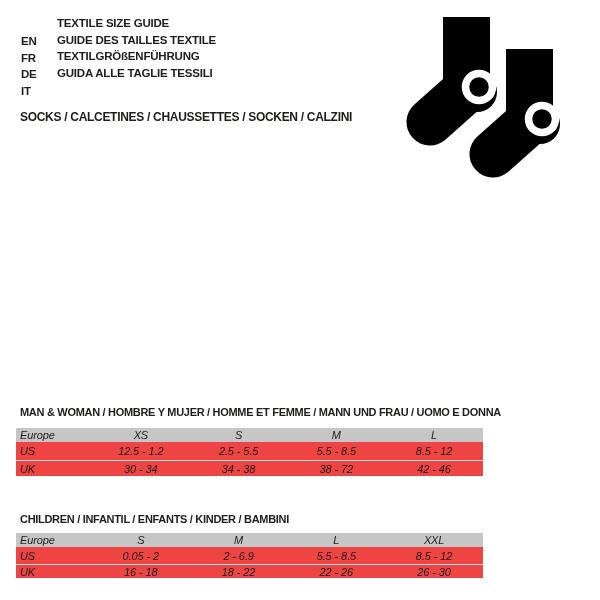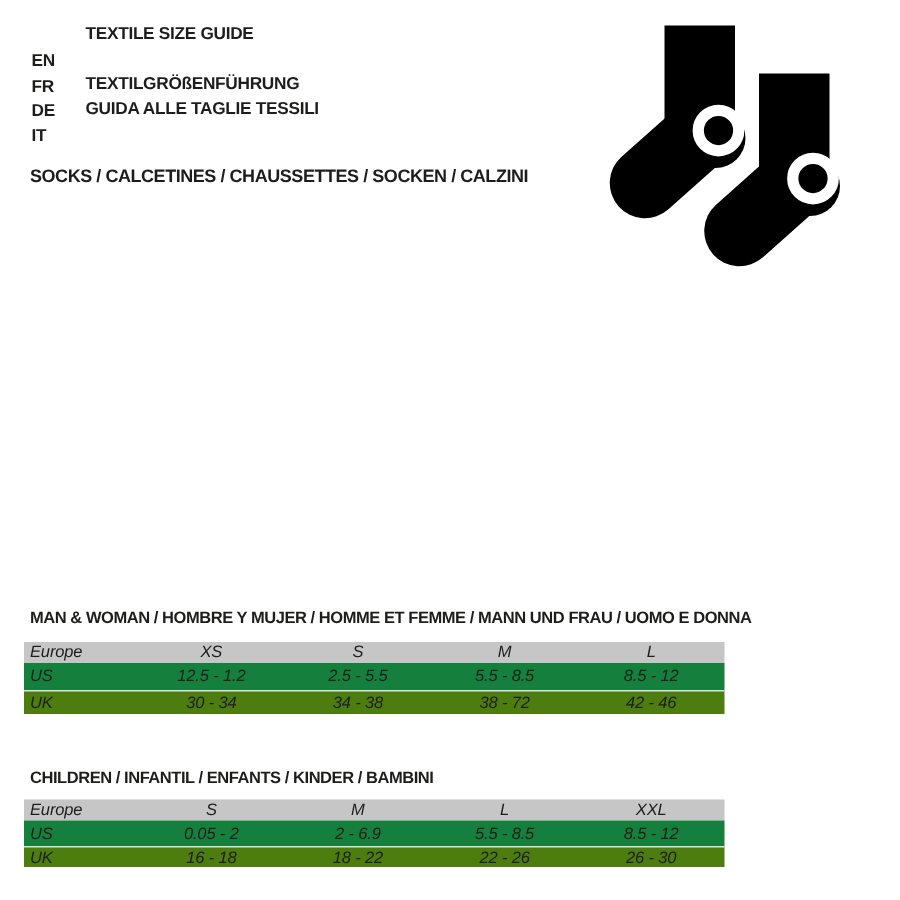--- a/index.html
+++ b/index.html
@@ -24,39 +24,40 @@
   
   .table-title { position:absolute; left:20px; font-weight:bold; font-size:11px;
                  letter-spacing:-0.3px; line-height:13px; white-space:nowrap; }
   .t1-title { top:406px; }
   .t2-title { top:513px; }
   .s-table { position:absolute; left:16px; width:467px; }
   .t1 { top:428px; }
   .t2 { top:533px; }
   .s-row { display:flex; align-items:center; font-size:11px; letter-spacing:-0.1px; }
   .s-head { background:#c6c6c6; height:14px; }
-  .s-us   { background:#15803d; height:18px; }
-  .s-uk   { background:#4d7c0f; height:15px; border-top:1px solid #e0e0e0; }
+  .s-us   { background:#ef4444; height:18px; }
+  .s-uk   { background:#ef4444; height:15px; border-top:1px solid #e0e0e0; }
   .t2 .s-us { height:17px; }
   .t2 .s-uk { height:13px; }
   .s-cell { flex:1; text-align:center;font-style:italic; }
   .s-label { flex:0 0 76px; text-align:left; padding-left:4px; box-sizing:border-box; }
 </style>
 </head>
 <body>
 
 <div id="page">
 
   <div class="lang-list">
     <div class="lang-row">
       <span class="lang-code">EN</span>
       <span class="lang-label">TEXTILE SIZE GUIDE</span>
     </div>
     <div class="lang-row">
       <span class="lang-code">FR</span>
+      <span class="lang-label">GUIDE DES TAILLES TEXTILE</span>
     </div>
     <div class="lang-row">
       <span class="lang-code">DE</span>
       <span class="lang-label">TEXTILGRÖßENFÜHRUNG</span>
     </div>
     <div class="lang-row">
       <span class="lang-code">IT</span>
       <span class="lang-label">GUIDA ALLE TAGLIE TESSILI</span>
     </div>
   </div>

